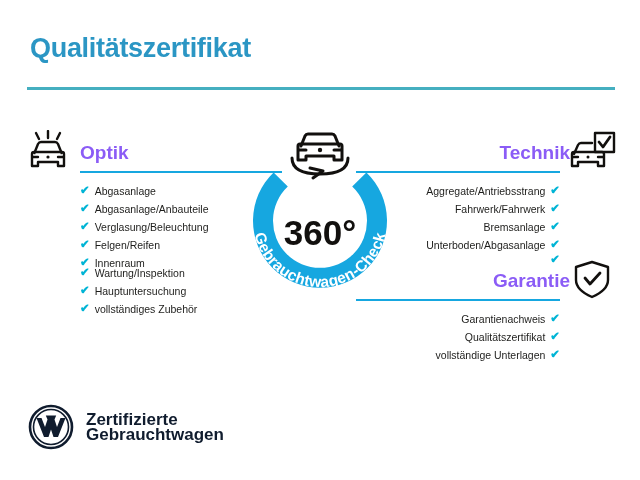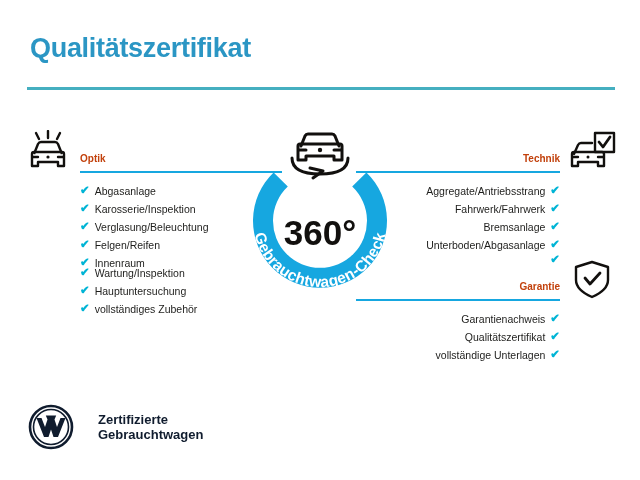--- a/index.html
+++ b/index.html
@@ -60,27 +60,27 @@
     width: 48px;
     height: 44px;
   }
   .sec-icon svg { display: block; }
   .left .sec-icon  { left: 2px; }
   .right .sec-icon { right: 2px; }
 
   .sec-title {
     position: absolute;
     bottom: 12px;
-    font-size: 10px;
+    font-size: 19px;
     font-weight: bold;
-    color: #c2410c;
+    color: #8b5cf6;
     white-space: nowrap;
   }
   .left .sec-title  { left: 58px; }
-  .right .sec-title { right: 58px; }
+  .right .sec-title { right: 48px; }
 
   .sec-rule {
     position: absolute;
     height: 2px;
     background: #16a7e0;
     bottom: 3px;
   }
   .left .sec-rule  { left: 58px;  right: 0; }
   .right .sec-rule { right: 58px; left: 0; }
 
@@ -124,22 +124,22 @@
   
   .footer {
     position: absolute;
     left: 28px;
     top: 404px;
     display: flex;
     align-items: center;
   }
   .vw-logo { width: 46px; height: 46px; }
   .vw-text {
-    margin-left: 24px;
-    font-size: 13px;
+    margin-left: 12px;
+    font-size: 17px;
     font-weight: bold;
     color: #101c2e;
     line-height: 15px;
   }
   .vw-text div { white-space: nowrap; }
 </style>
 </head>
 <body>
 
 <div class="page">
@@ -170,21 +170,21 @@
       <span class="sec-title">Optik</span>
       <span class="sec-rule"></span>
     </div>
     <ul class="checklist">
       <li>
           <span class="tick">✔</span>
           <span>Abgasanlage</span>
         </li>
       <li>
           <span class="tick">✔</span>
-          <span>Karosserie/Inspektion</span>
+          <span>Abgasanlage/Anbauteile</span>
         </li>
       <li>
           <span class="tick">✔</span>
           <span>Verglasung/Beleuchtung</span>
         </li>
       <li>
           <span class="tick">✔</span>
           <span>Felgen/Reifen</span>
         </li>
       <li>

